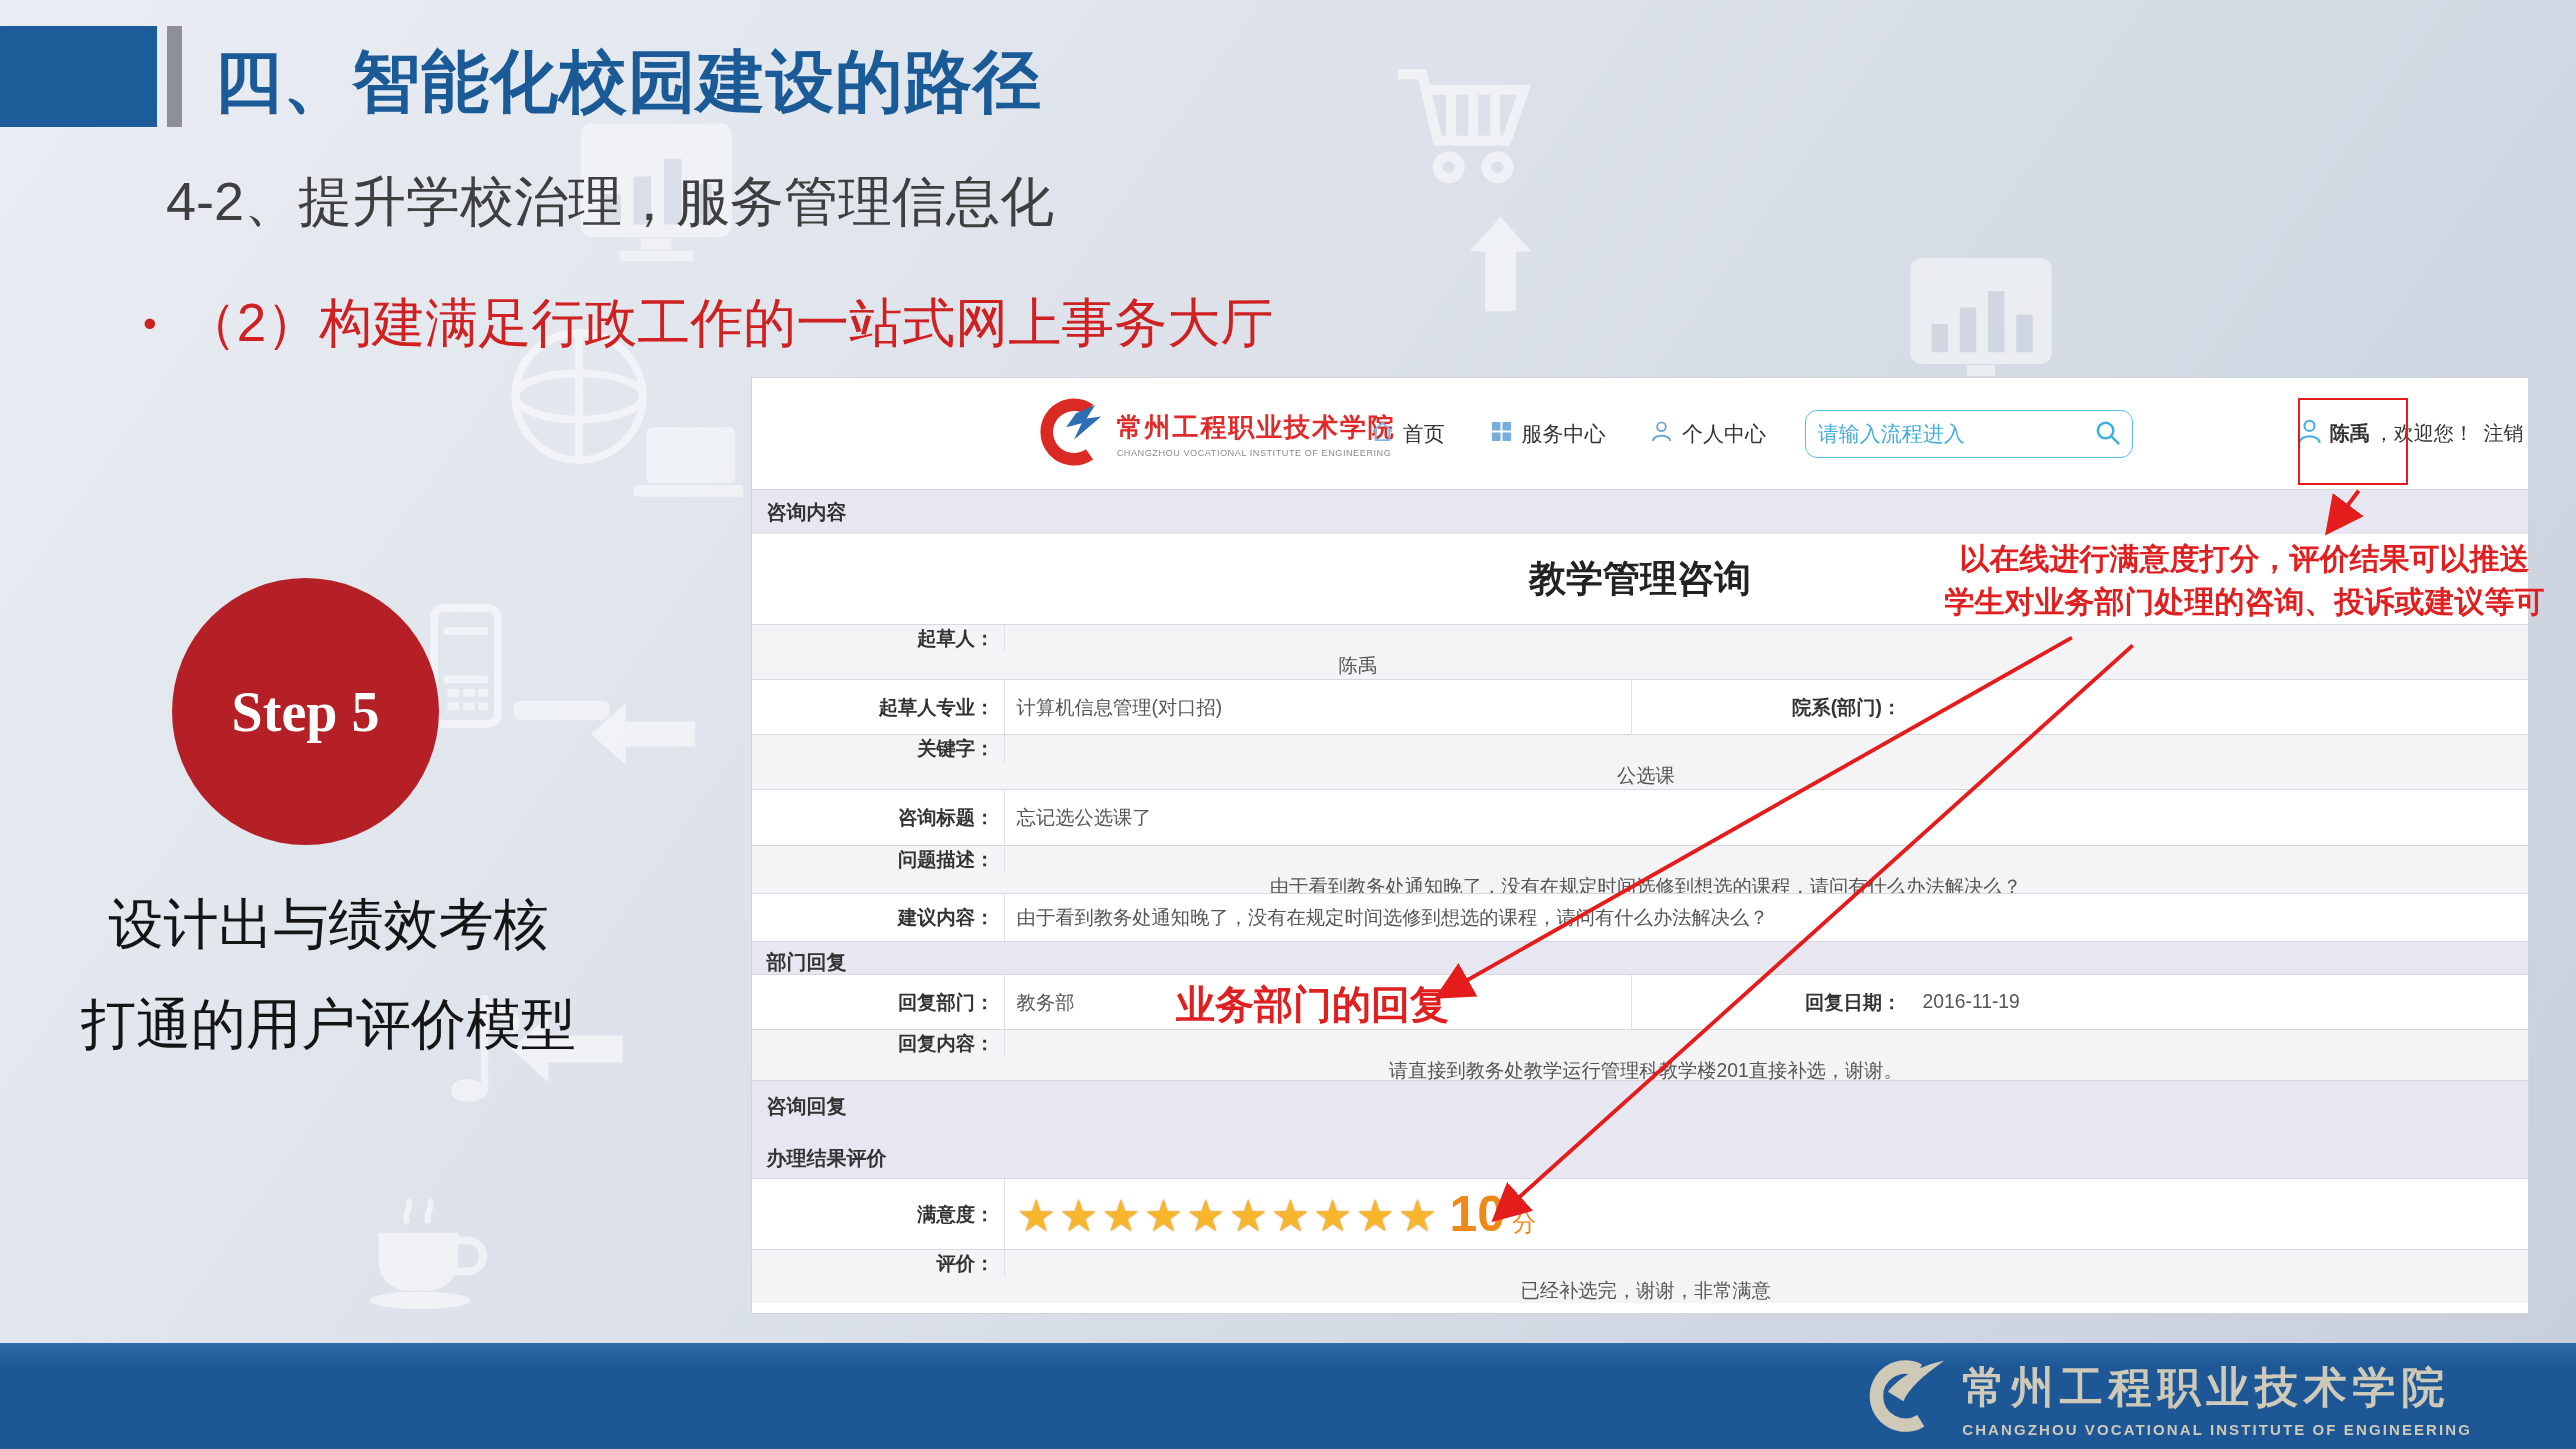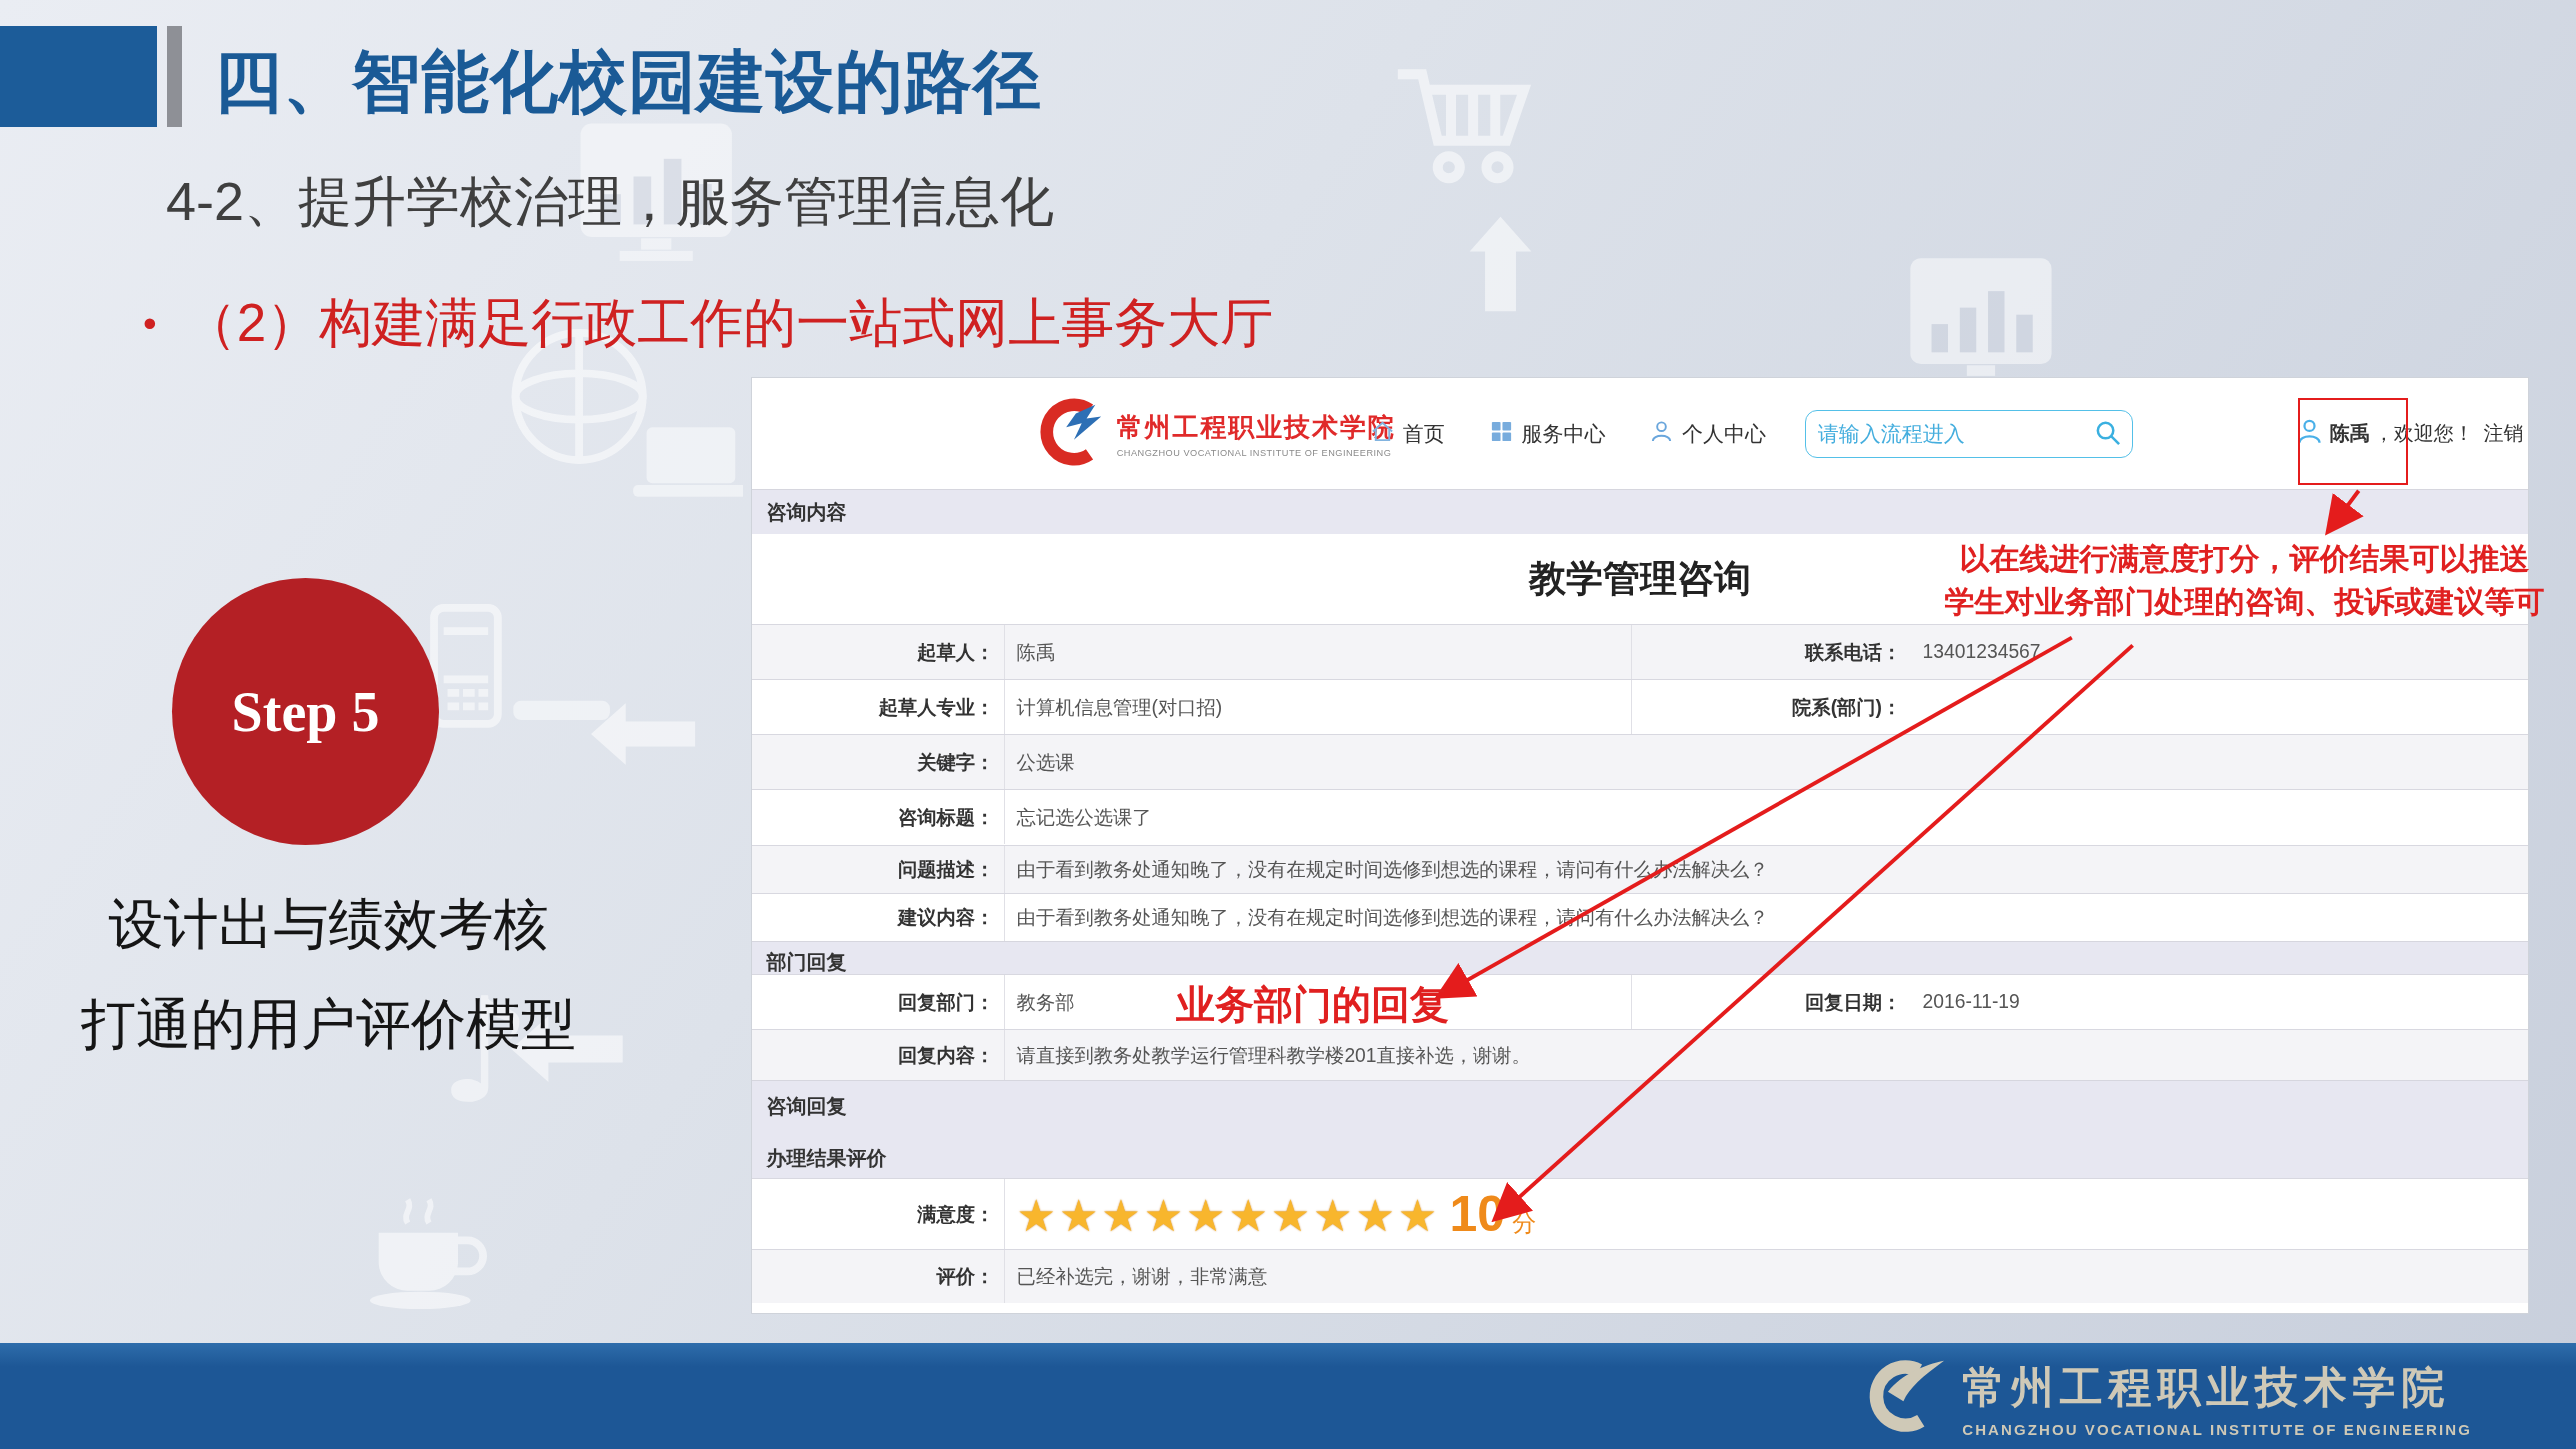--- a/index.html
+++ b/index.html
@@ -41,21 +41,21 @@
   .searchbox input::placeholder{color:#45aede;opacity:1;}
   .userarea{left:1543px;top:0;height:111px;display:flex;align-items:center;font-size:20px;color:#333;}
   .username{margin-left:5.8px;font-weight:bold;}
   .greeting{margin-left:3.9px;}
   .logout{margin-left:9.7px;cursor:pointer;}
   .band{left:0;width:100%;background:#e7e7f1;color:#333;font-weight:bold;font-size:20px;
     display:flex;align-items:center;padding-left:14.5px;box-sizing:border-box;border-top:1px solid #d6d6de;}
   .form-title-row{left:0;top:156px;width:100%;height:90px;background:#fff;display:flex;align-items:center;justify-content:center;}
   .form-title{font-size:37px;font-weight:bold;color:#222;}
   .frow{left:0;width:100%;display:flex;align-items:center;border-top:1px solid #d8d8e0;box-sizing:border-box;}
-  .frow.gray{background:#f4f4f7;}
+  .frow.gray{background:#f4f4f7;flex-direction:column;}
   .frow.white{background:#ffffff;}
   .flabel{width:253px;text-align:right;font-weight:bold;color:#333;font-size:19.3px;padding-right:9.7px;
     box-sizing:border-box;border-right:1px solid #e0e0e6;align-self:stretch;display:flex;align-items:center;justify-content:flex-end;}
   .fvalue{padding-left:11.6px;color:#555;font-size:19.3px;flex:1;}
   .fvalue1{padding-left:11.6px;color:#555;font-size:19.3px;width:626px;box-sizing:border-box;}
   .flabel2{width:280px;text-align:right;font-weight:bold;color:#333;font-size:19.3px;padding-right:9.7px;
     box-sizing:border-box;border-left:1px solid #e0e0e6;align-self:stretch;display:flex;align-items:center;justify-content:flex-end;padding-left:44px;}
   .fvalue2{padding-left:11.6px;color:#555;font-size:19.3px;flex:1;}
   .stars{letter-spacing:2.9px;font-size:44px;color:#f8b62d;text-shadow:0 0 1.9px #c87d1b;line-height:39px;}
   .score-num{font-size:50px;font-weight:bold;color:#ef8a1a;margin-left:3.9px;}

